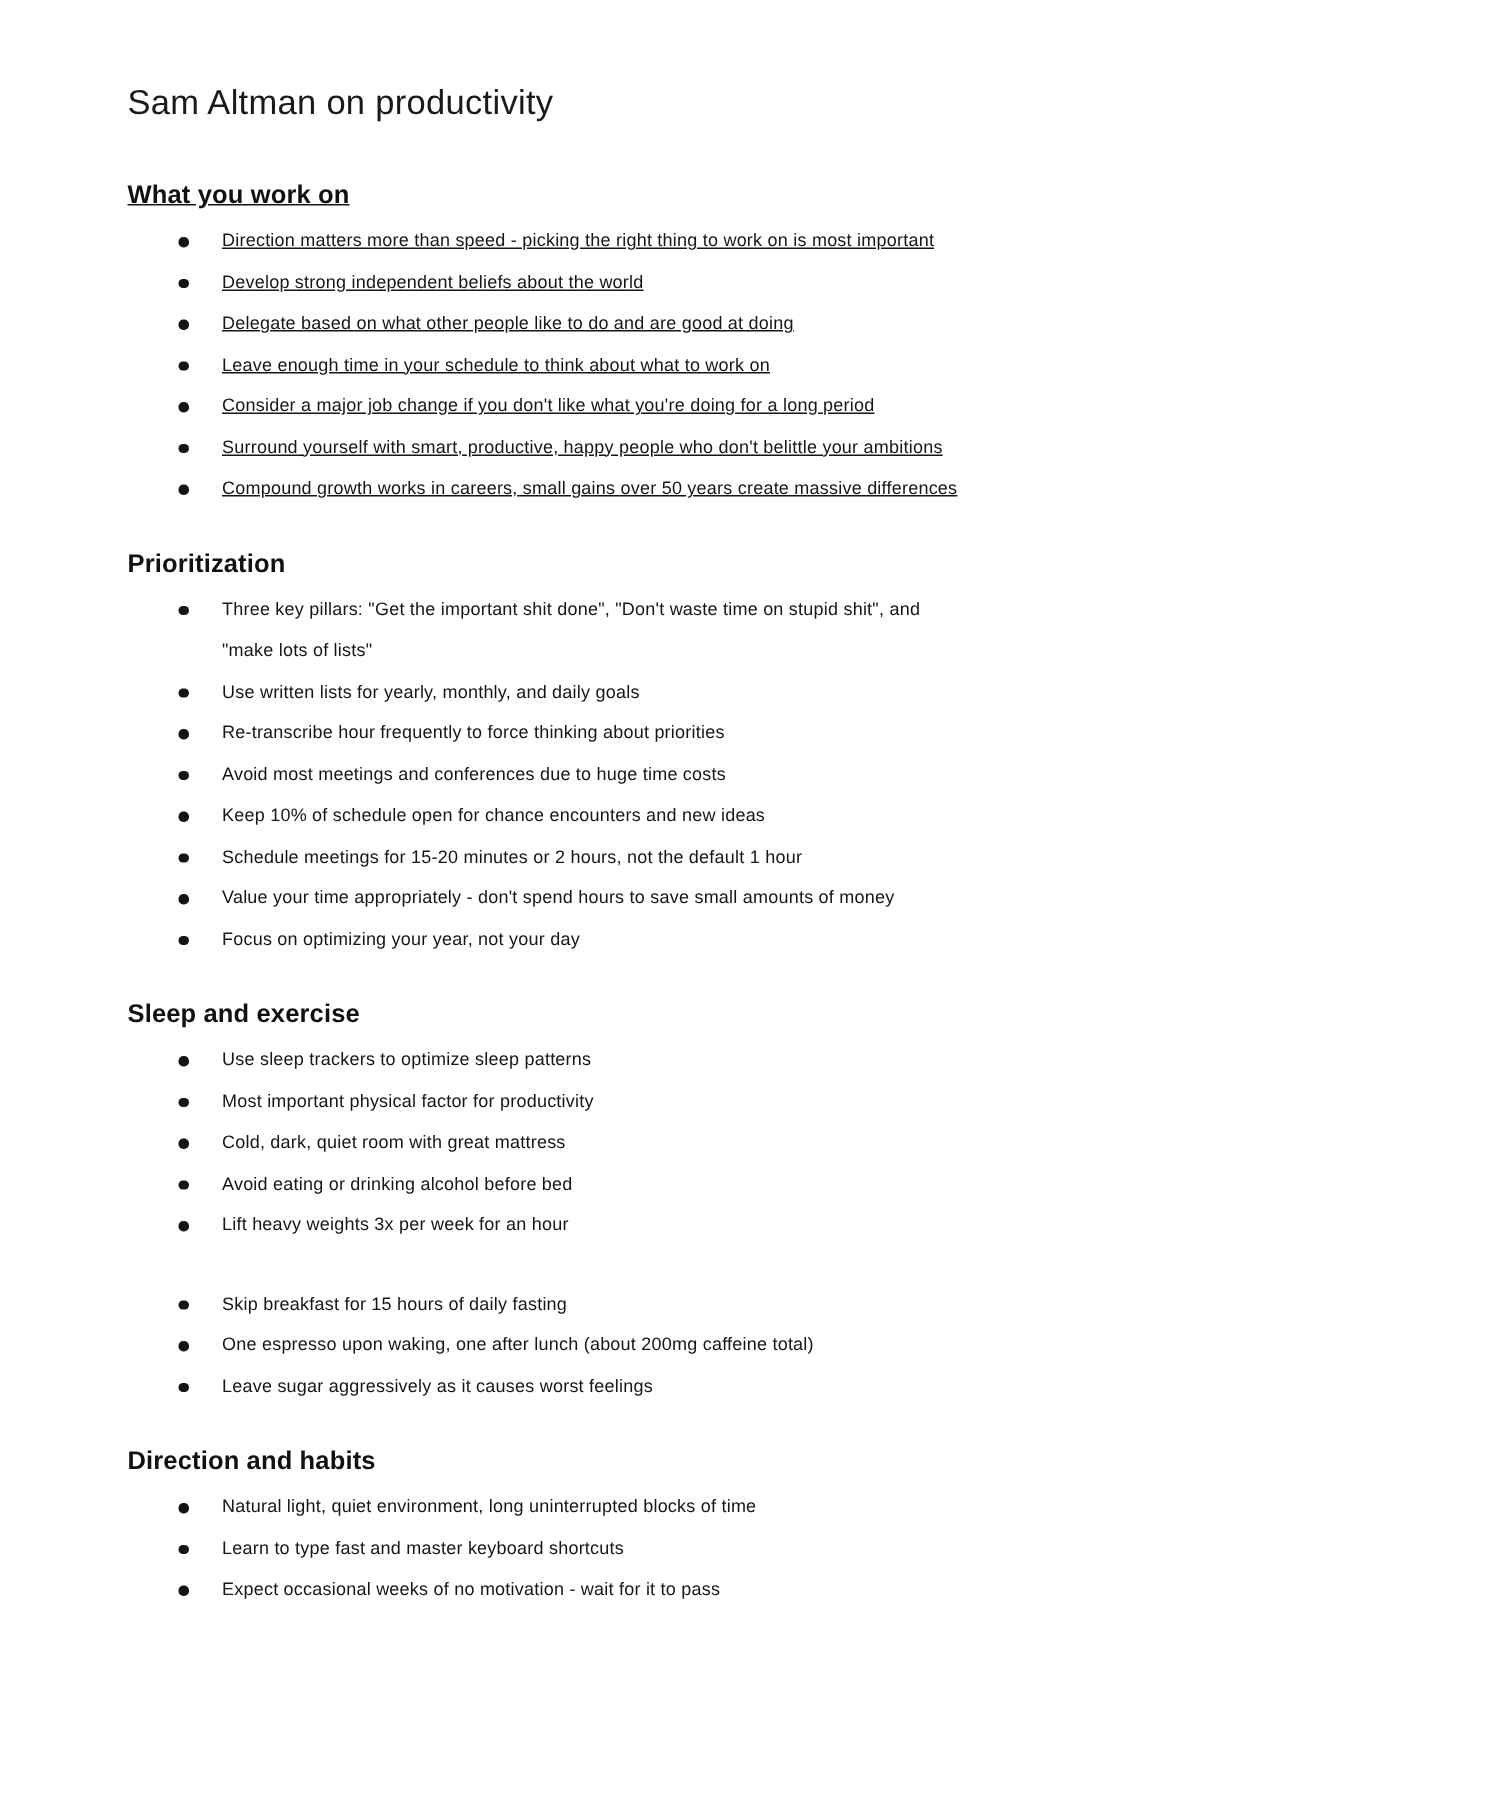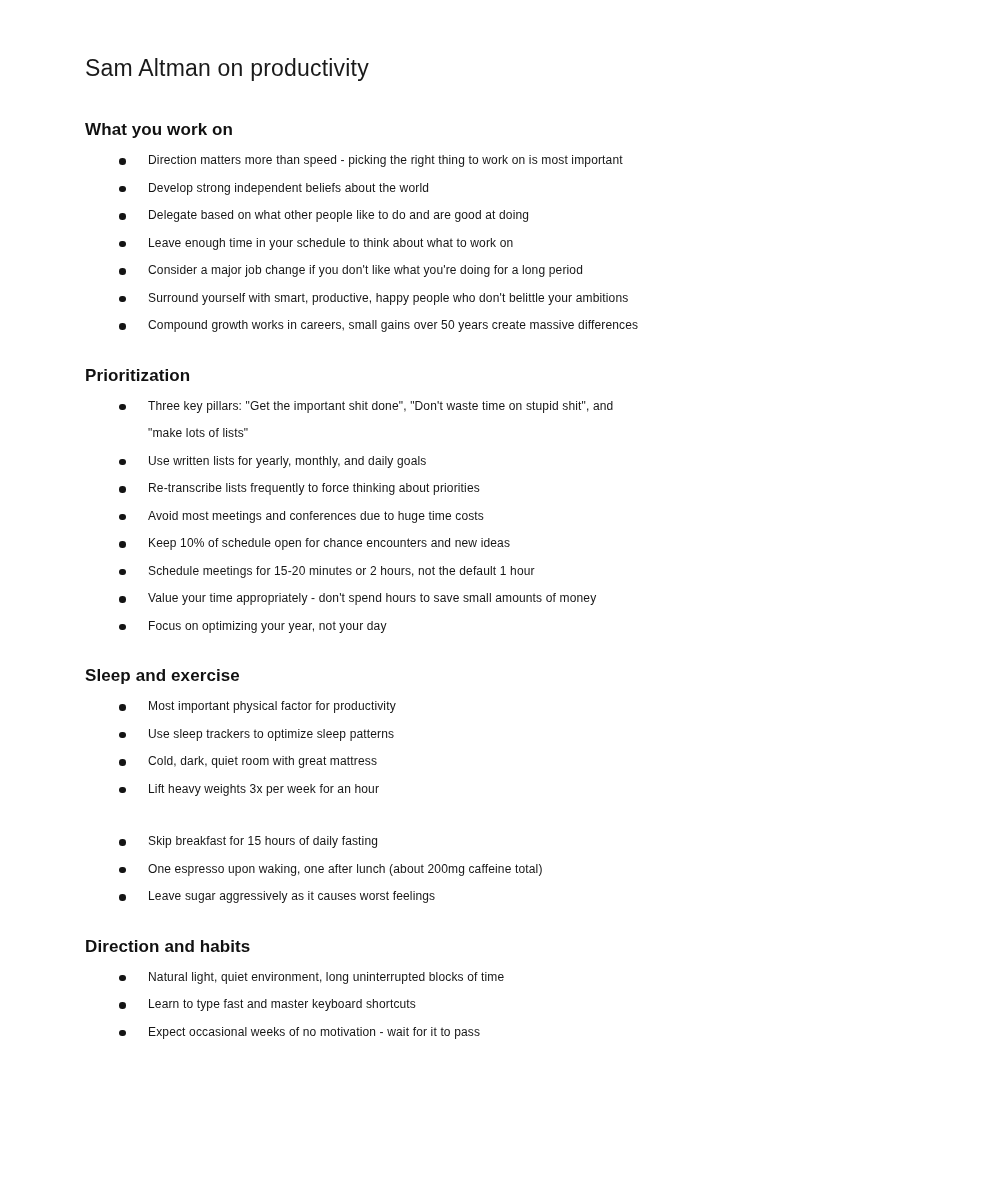--- a/index.html
+++ b/index.html
@@ -19,21 +19,21 @@
   }
   .doc-title {
     margin: 0 0 38px 0;
     font-size: 23px;
     line-height: 26px;
     font-weight: 400;
     letter-spacing: 0.2px;
     color: #1a1a1a;
   }
   .doc-section { margin-top: 25px; }
-  .doc-section:first-of-type { margin-top: 0; }
+  .doc-section:first-of-type { margin-top: 0; text-decoration: underline; }
   .section-heading {
     margin: 0 0 6px 0;
     font-size: 17px;
     line-height: 22px;
     font-weight: 700;
     letter-spacing: 0.1px;
     color: #111111;
   }
   ul.bullet-list {
     list-style: none;
@@ -79,35 +79,36 @@
       <li>Compound growth works in careers, small gains over 50 years create massive differences</li>
     </ul>
   </section>
 
   <section class="doc-section">
     <h2 class="section-heading">Prioritization</h2>
     <ul class="bullet-list">
       <li>Three key pillars: "Get the important shit done", "Don't waste time on stupid shit", and
 "make lots of lists"</li>
       <li>Use written lists for yearly, monthly, and daily goals</li>
-      <li>Re-transcribe lists frequently to force thinking about priorities</li>
+      <li>Re-transcribe hour frequently to force thinking about priorities</li>
       <li>Avoid most meetings and conferences due to huge time costs</li>
       <li>Keep 10% of schedule open for chance encounters and new ideas</li>
       <li>Schedule meetings for 15-20 minutes or 2 hours, not the default 1 hour</li>
       <li>Value your time appropriately - don't spend hours to save small amounts of money</li>
       <li>Focus on optimizing your year, not your day</li>
     </ul>
   </section>
 
   <section class="doc-section">
     <h2 class="section-heading">Sleep and exercise</h2>
     <ul class="bullet-list">
+      <li>Use sleep trackers to optimize sleep patterns</li>
       <li>Most important physical factor for productivity</li>
-      <li>Use sleep trackers to optimize sleep patterns</li>
       <li>Cold, dark, quiet room with great mattress</li>
+      <li>Avoid eating or drinking alcohol before bed</li>
       <li>Lift heavy weights 3x per week for an hour</li>
     </ul>
   </section>
 
   <section class="doc-section">
     <ul class="bullet-list">
       <li>Skip breakfast for 15 hours of daily fasting</li>
       <li>One espresso upon waking, one after lunch (about 200mg caffeine total)</li>
       <li>Leave sugar aggressively as it causes worst feelings</li>
     </ul>

